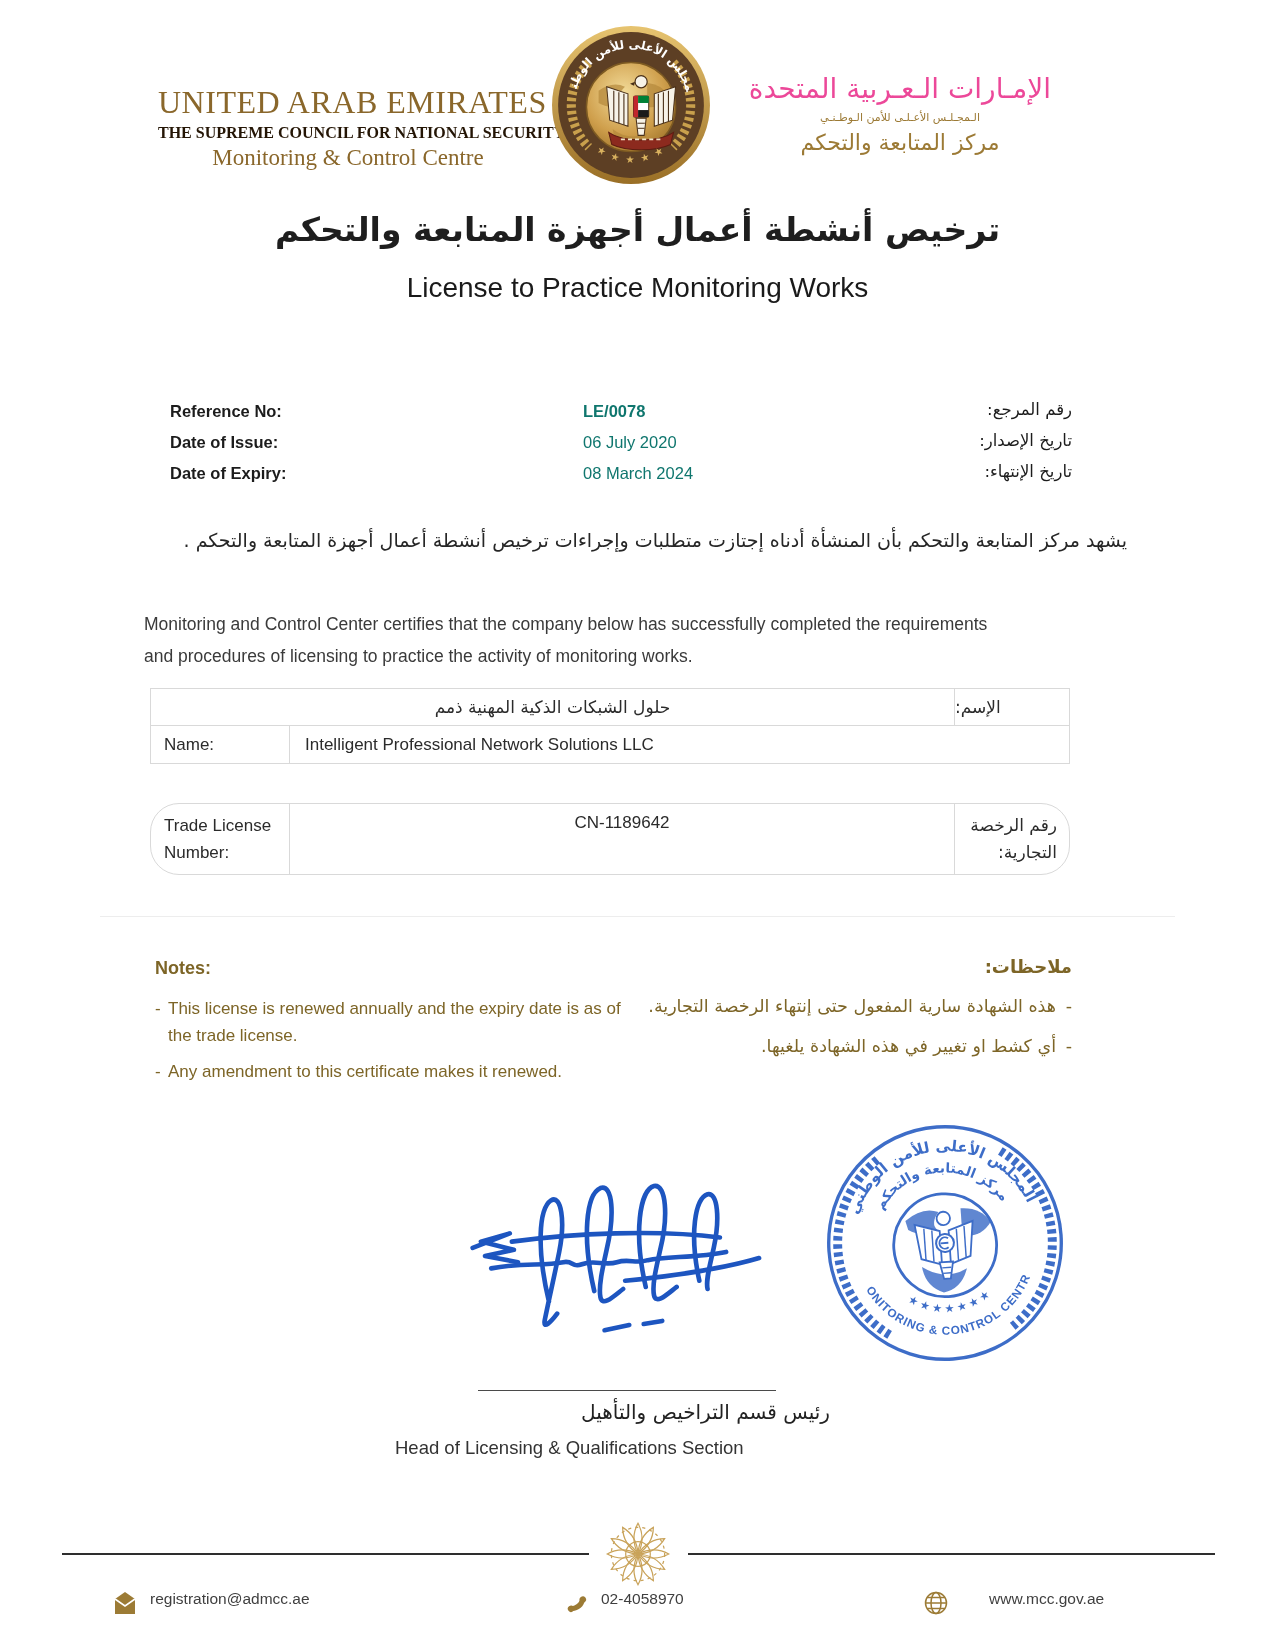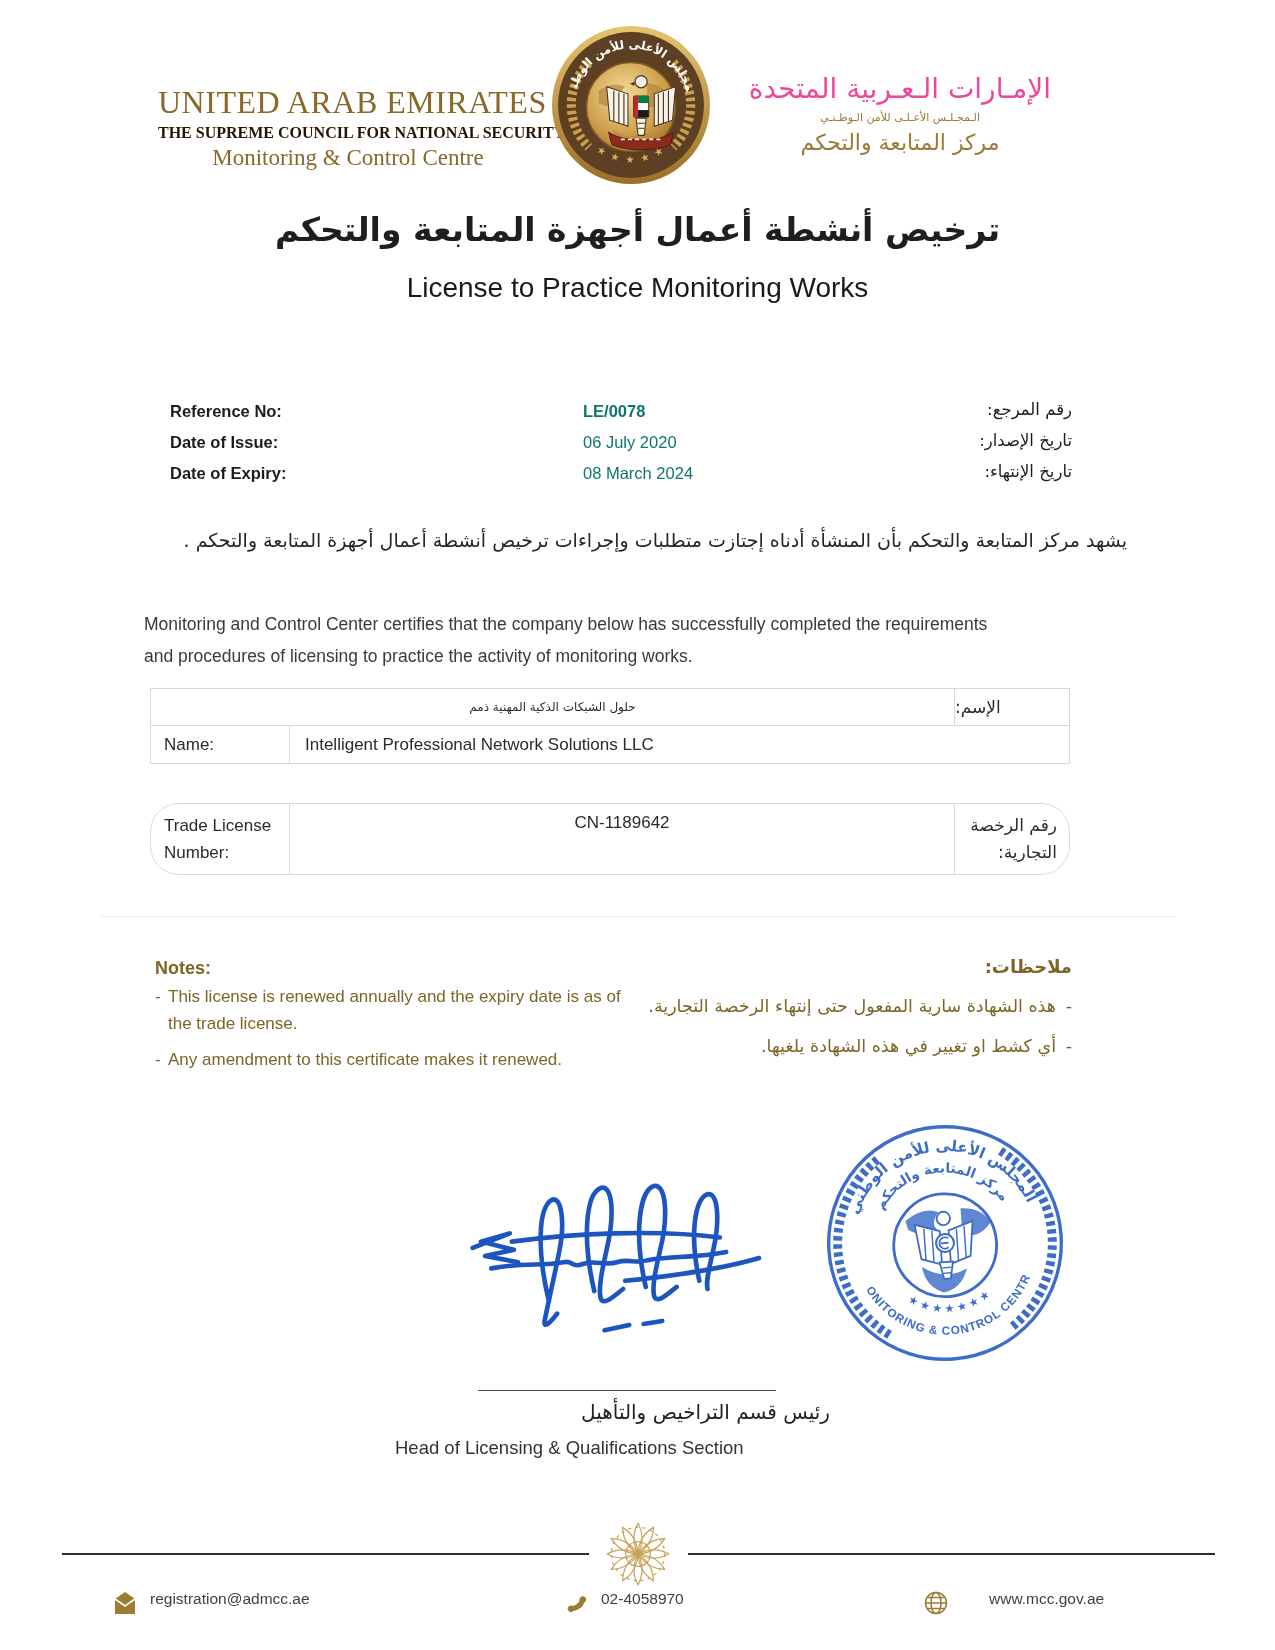--- a/index.html
+++ b/index.html
@@ -38,35 +38,35 @@
   .para-ar{position:absolute; left:145px; right:148px; top:522px; text-align:right; font-size:19px; line-height:1.95; color:#262626;}
   .para-en{position:absolute; left:144px; top:608px; width:858px; font-size:17.5px; line-height:1.85; color:#3a3a3a;}
 
   
   .tbl{position:absolute; left:150px; width:920px; border:1px solid #d9d9d9; box-sizing:border-box;}
   .name-tbl{top:688px;}
   .tbl-row{display:flex; box-sizing:border-box;}
   .name-row1{height:37px; border-bottom:1px solid #d9d9d9;}
   .name-row2{height:37px;}
   .cell{box-sizing:border-box; display:flex; align-items:center;}
-  .name-value-ar{flex:1; justify-content:center; border-right:1px solid #d9d9d9; font-size:12px; color:#2b2b2b;}
+  .name-value-ar{flex:1; justify-content:center; border-right:1px solid #d9d9d9; font-size:17px; color:#2b2b2b;}
   .name-label-ar{width:114px; justify-content:flex-end; padding-right:12px; font-size:17px; color:#2b2b2b;}
   .name-label-en{width:139px; border-right:1px solid #d9d9d9; padding-left:13px; font-size:17px; color:#2b2b2b;}
   .name-value-en{flex:1; padding-left:15px; font-size:17px; color:#2b2b2b;}
   .trade-tbl{top:803px; height:72px;border-radius:29px;}
   .trade-row{height:70px;}
   .trade-label-en{width:139px; border-right:1px solid #d9d9d9; padding-left:13px; font-size:17px; line-height:1.6; color:#2b2b2b;}
   .trade-value{flex:1; justify-content:center; align-items:flex-start; padding-top:9px; border-right:1px solid #d9d9d9; font-size:17px; color:#2b2b2b;}
   .trade-label-ar{width:114px; justify-content:flex-end; padding-right:12px; font-size:17px; line-height:1.6; color:#2b2b2b; text-align:right;}
 
   .hairline{position:absolute; left:100px; right:100px; top:916px; border-top:1px solid #ededed;}
 
   
   .notes-en{position:absolute; left:155px; top:958px; width:492px; color:#7d6527;}
-  .notes-en .notes-head{font-size:18px; font-weight:bold; margin-bottom:4px;}
+  .notes-en .notes-head{font-size:18px; font-weight:bold; margin-bottom:16px;}
   .note-item-en{display:flex; font-size:17px; line-height:1.6; margin-bottom:9px;}
   .note-item-en .dash{width:13px; flex:none;}
   .notes-ar{position:absolute; right:203px; top:956px; width:442px; color:#7d6527; text-align:right;}
   .notes-ar .notes-head{font-size:18px; font-weight:bold; margin-bottom:12px;}
   .note-item-ar{display:flex; font-size:17.5px; line-height:1.95; margin-bottom:6px;}
   .note-item-ar .dash{width:16px; flex:none; text-align:right;}
 
   
   .sig-svg{position:absolute; left:450px; top:1126px; width:340px; height:258px;}
   .sig-line{position:absolute; left:478px; top:1390px; width:298px; border-top:1.5px solid #4a4a4a;}

